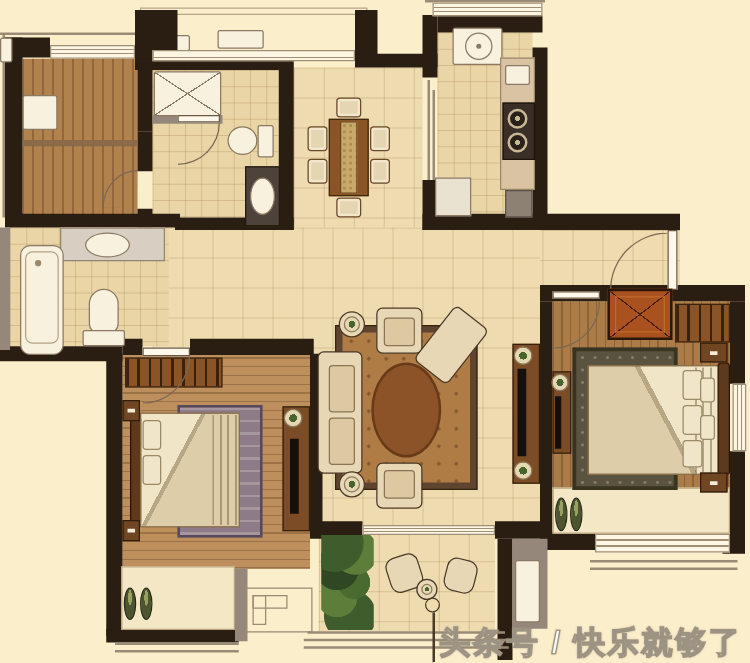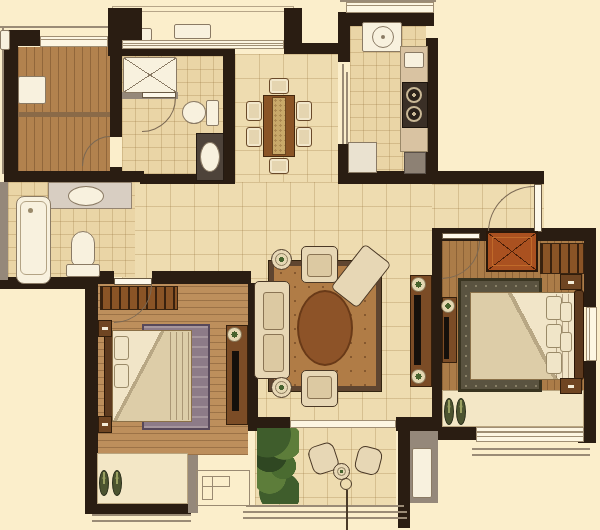--- a/index.html
+++ b/index.html
@@ -257,13 +257,14 @@
   <i class="rtbl" style="left:333px;top:463px;width:17px;height:17px"></i>
   <i class="plantc" style="left:337px;top:467px;width:9px;height:9px"></i>
   <i class="ann" style="left:340px;top:478px;width:12px;height:12px"></i>
   <i class="linev" style="left:346px;top:490px;width:2px;height:40px"></i>
 
   <i style="left:196px;top:470px;width:54px;height:36px;border:1.2px solid #9a8a72"></i>
   <i style="left:202px;top:476px;width:28px;height:11px;border:1px solid #9a8a72"></i>
   <i style="left:202px;top:476px;width:11px;height:24px;border:1px solid #9a8a72"></i>
   <i class="fix" style="left:412px;top:448px;width:20px;height:50px"></i>
 
+  <div class="wm">头条号 / 快乐就够了</div>
 </div>
 
 </body></html>

